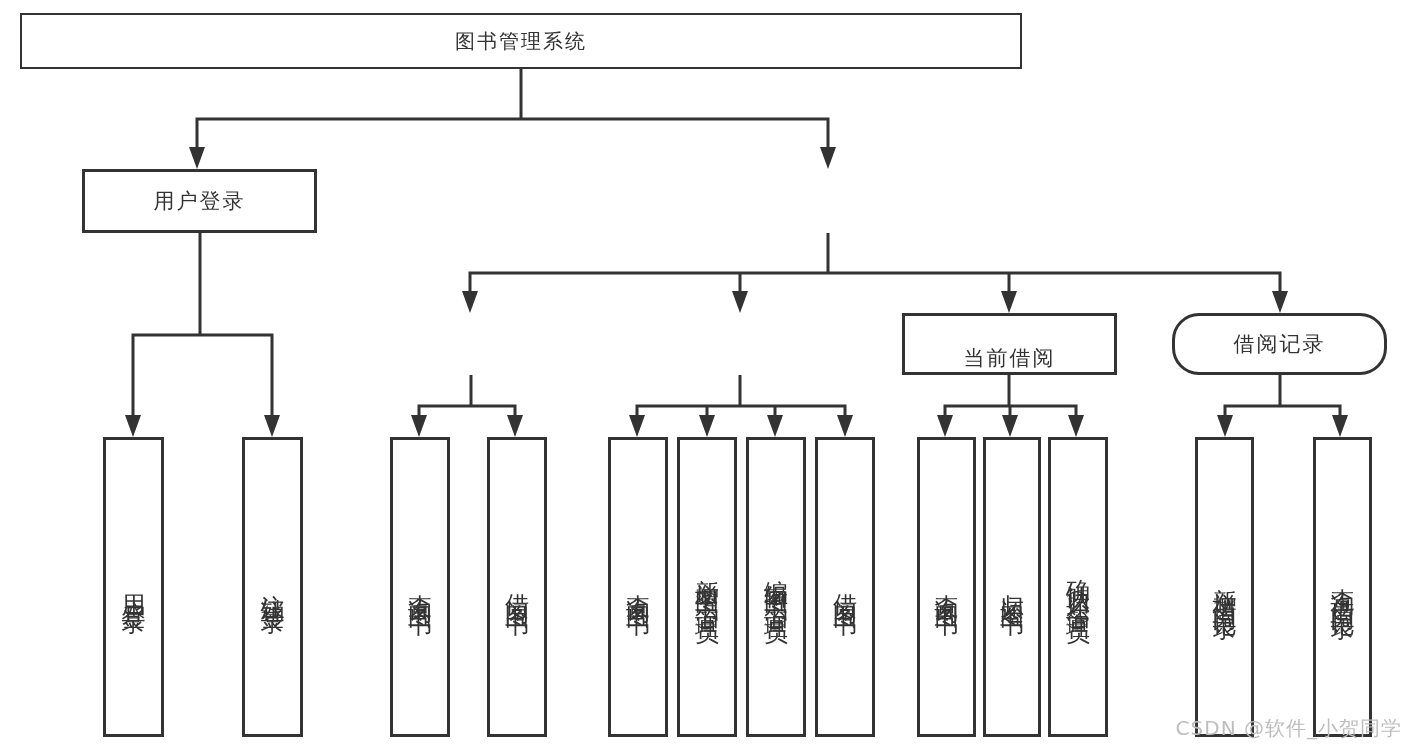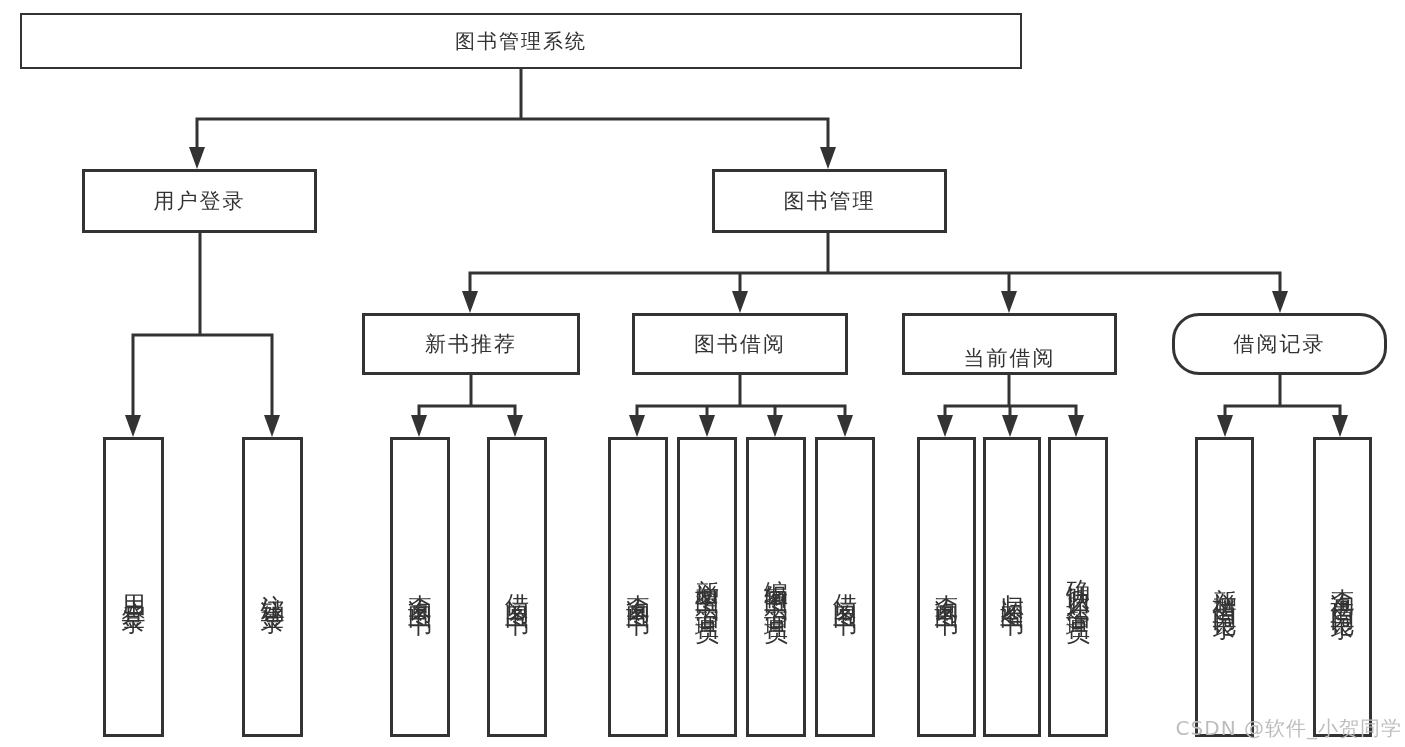--- a/index.html
+++ b/index.html
@@ -99,30 +99,21 @@
     </g>
   </svg>
 
   <div class="node root" style="left:20px;top:13px;width:1002px;height:56px;">
     <span>图书管理系统</span>
   </div>
 
   <div class="node branch" style="left:82px;top:169px;width:235px;height:64px;">
     <span>用户登录</span>
   </div>
-  <div class="node branch" style="left:712px;top:169px;width:235px;height:64px;">
-    <span>图书管理</span>
-  </div>
 
-  <div class="node branch" style="left:362px;top:313px;width:218px;height:62px;">
-    <span>新书推荐</span>
-  </div>
-  <div class="node branch" style="left:632px;top:313px;width:216px;height:62px;">
-    <span>图书借阅</span>
-  </div>
   <div class="node branch" style="left:902px;top:313px;width:215px;height:62px;align-items:flex-end;">
     <span>当前借阅</span>
   </div>
   <div class="node branch" style="left:1172px;top:313px;width:215px;height:62px;border-radius:27px;">
     <span>借阅记录</span>
   </div>
 
   <div class="node leaf" style="left:103px;top:437px;width:61px;height:300px;">
     <span class="vtext">用户登录</span>
   </div>

